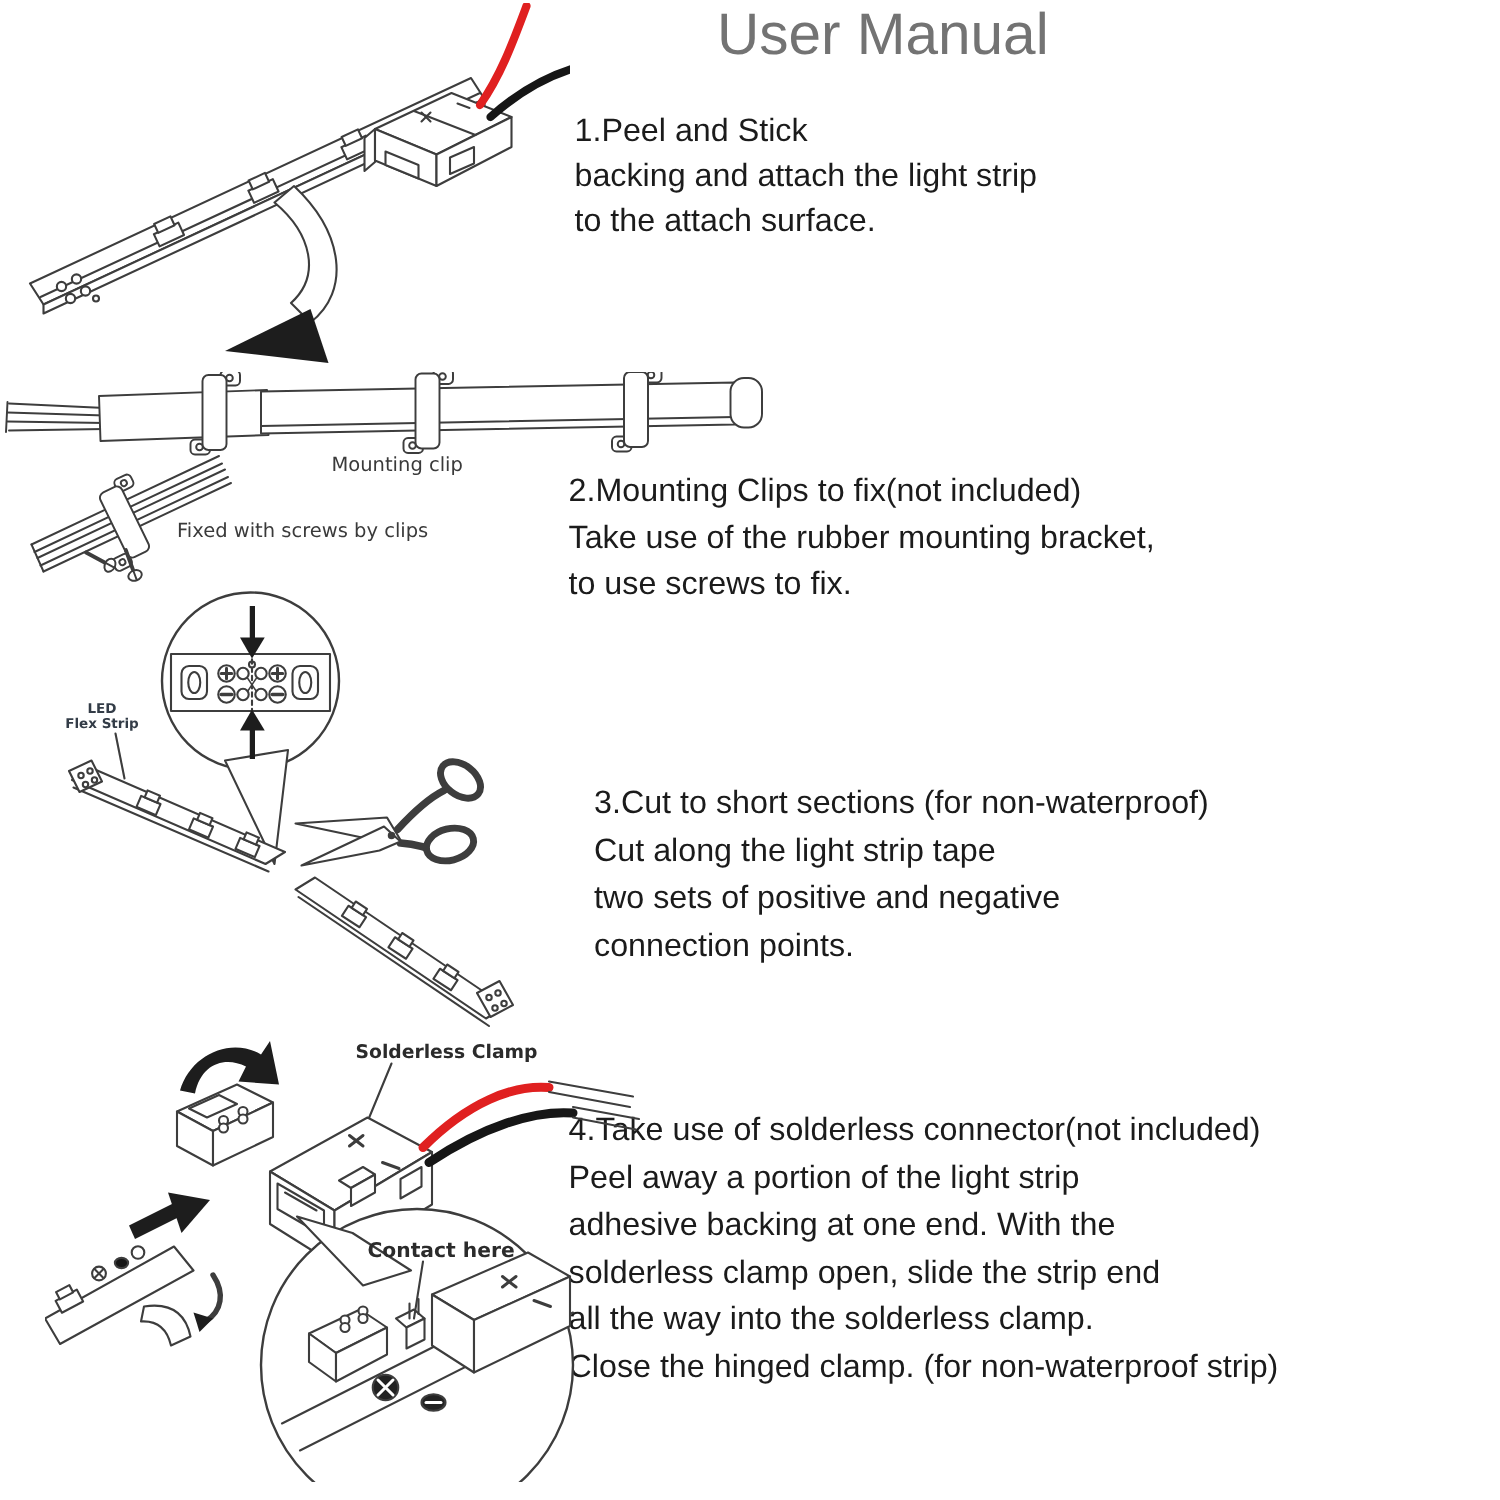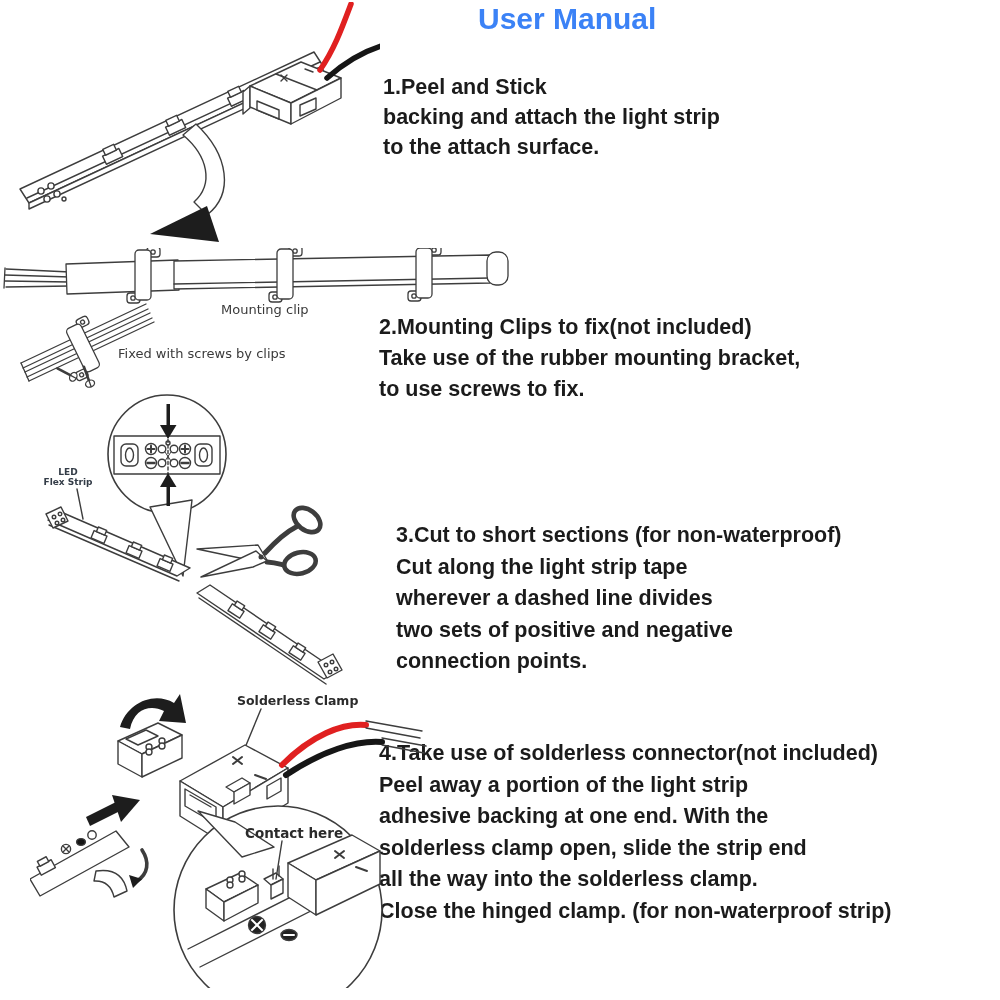--- a/index.html
+++ b/index.html
@@ -1,20 +1,20 @@
 <!DOCTYPE html>
 <html><head>
 <meta charset="utf-8">
 <style>
   html,body{margin:0;padding:0;background:#ffffff;}
   .page{position:relative;width:1000px;height:1000px;background:#ffffff;overflow:hidden;
         font-family:"Liberation Sans",sans-serif;}
-  .title{position:absolute;left:478px;top:2px;font-size:30px;font-weight:700;
-         color:#3b82f6;letter-spacing:0px;}
-  .step{position:absolute;color:#1b1b1b;font-weight:700;font-size:21.5px;line-height:30px;
+  .title{position:absolute;left:478px;top:2px;font-size:39px;font-weight:400;
+         color:#737373;letter-spacing:0px;}
+  .step{position:absolute;color:#1b1b1b;font-weight:400;font-size:21.5px;line-height:30px;
         white-space:nowrap;}
   .step .ln{display:block;}
   .s1{left:383px;top:72px;}
   .s2{left:379px;top:312px;line-height:31px;}
   .s3{left:396px;top:476px;line-height:31.5px;margin-top:44px;}
   .s4{left:379px;top:738px;line-height:31.5px;}
   .illus{position:absolute;}
   .i1{left:0px;top:2px;}
   .i2{left:0px;top:248px;}
   .i3{left:4px;top:390px;}
@@ -39,21 +39,20 @@
 
   <div class="step s2">
     <span class="ln">2.Mounting Clips to fix(not included)</span>
     <span class="ln">Take use of the rubber mounting bracket,</span>
     <span class="ln">to use screws to fix.</span>
   </div>
 
   <div class="step s3">
     <span class="ln">3.Cut to short sections (for non-waterproof)</span>
     <span class="ln">Cut along the light strip tape</span>
-    <span class="ln">wherever a dashed line divides</span>
     <span class="ln">two sets of positive and negative</span>
     <span class="ln">connection points.</span>
   </div>
 
   <div class="step s4">
     <span class="ln">4.Take use of solderless connector(not included)</span>
     <span class="ln">Peel away a portion of the light strip</span>
     <span class="ln">adhesive backing at one end. With the</span>
     <span class="ln">solderless clamp open, slide the strip end</span>
     <span class="ln">all the way into the solderless clamp.</span>

